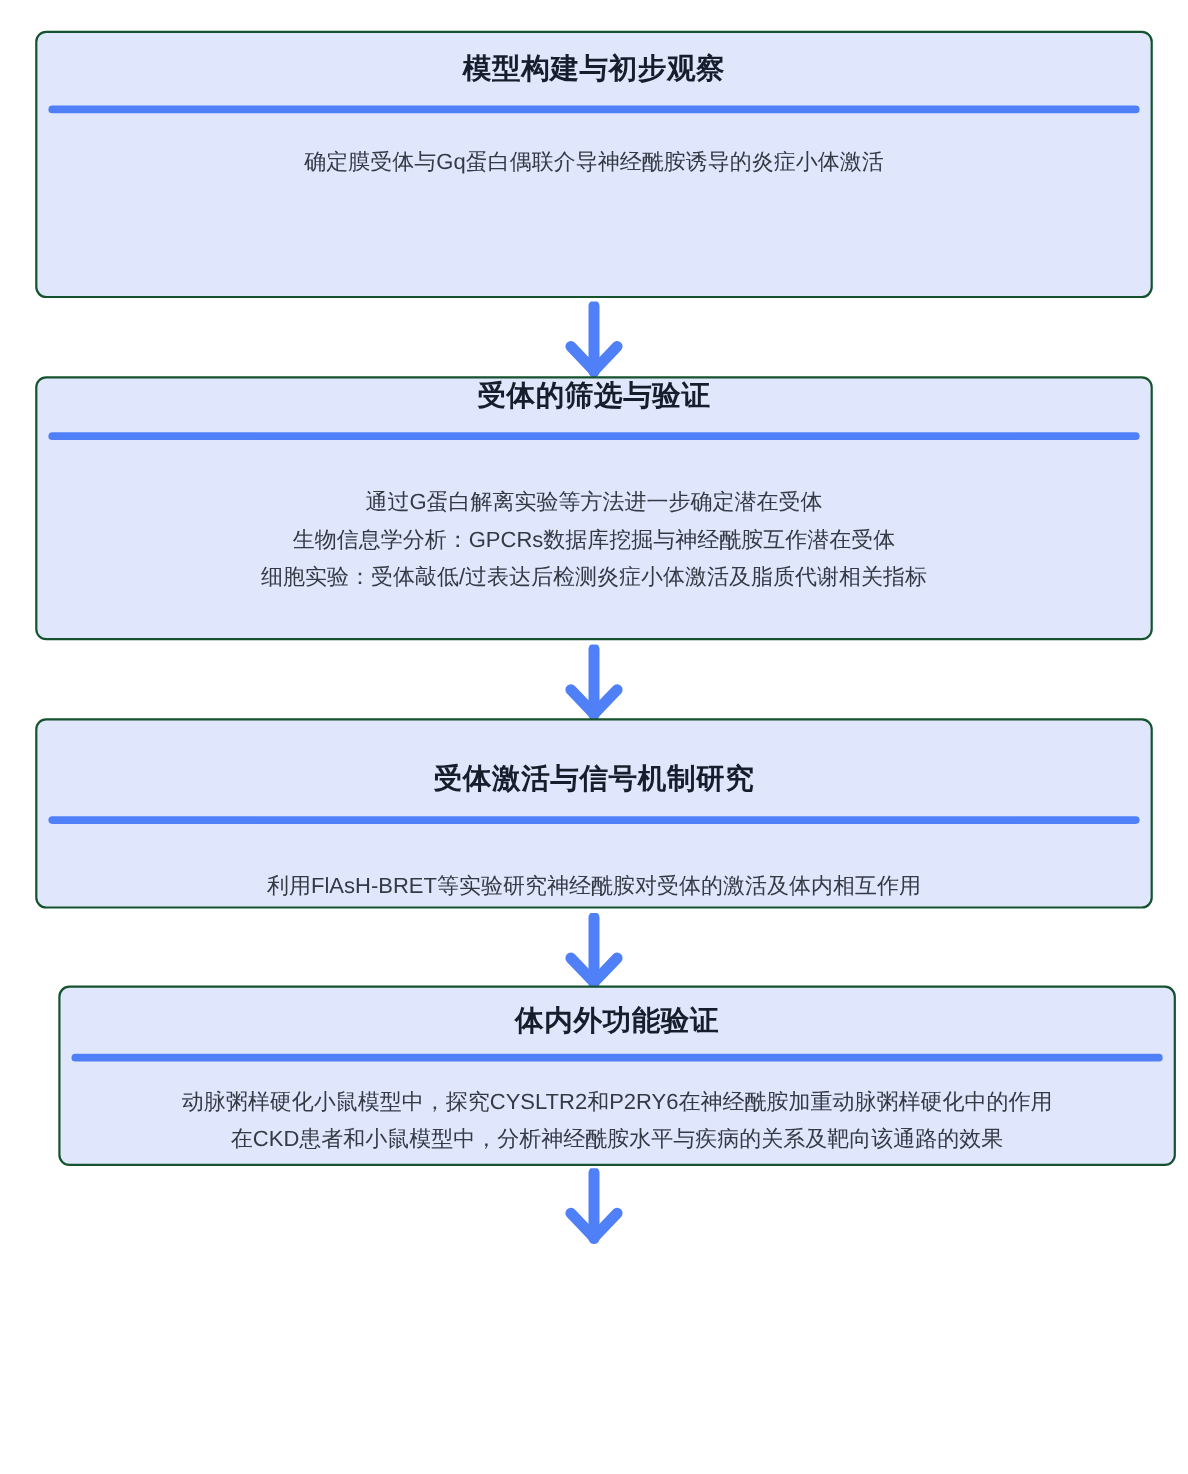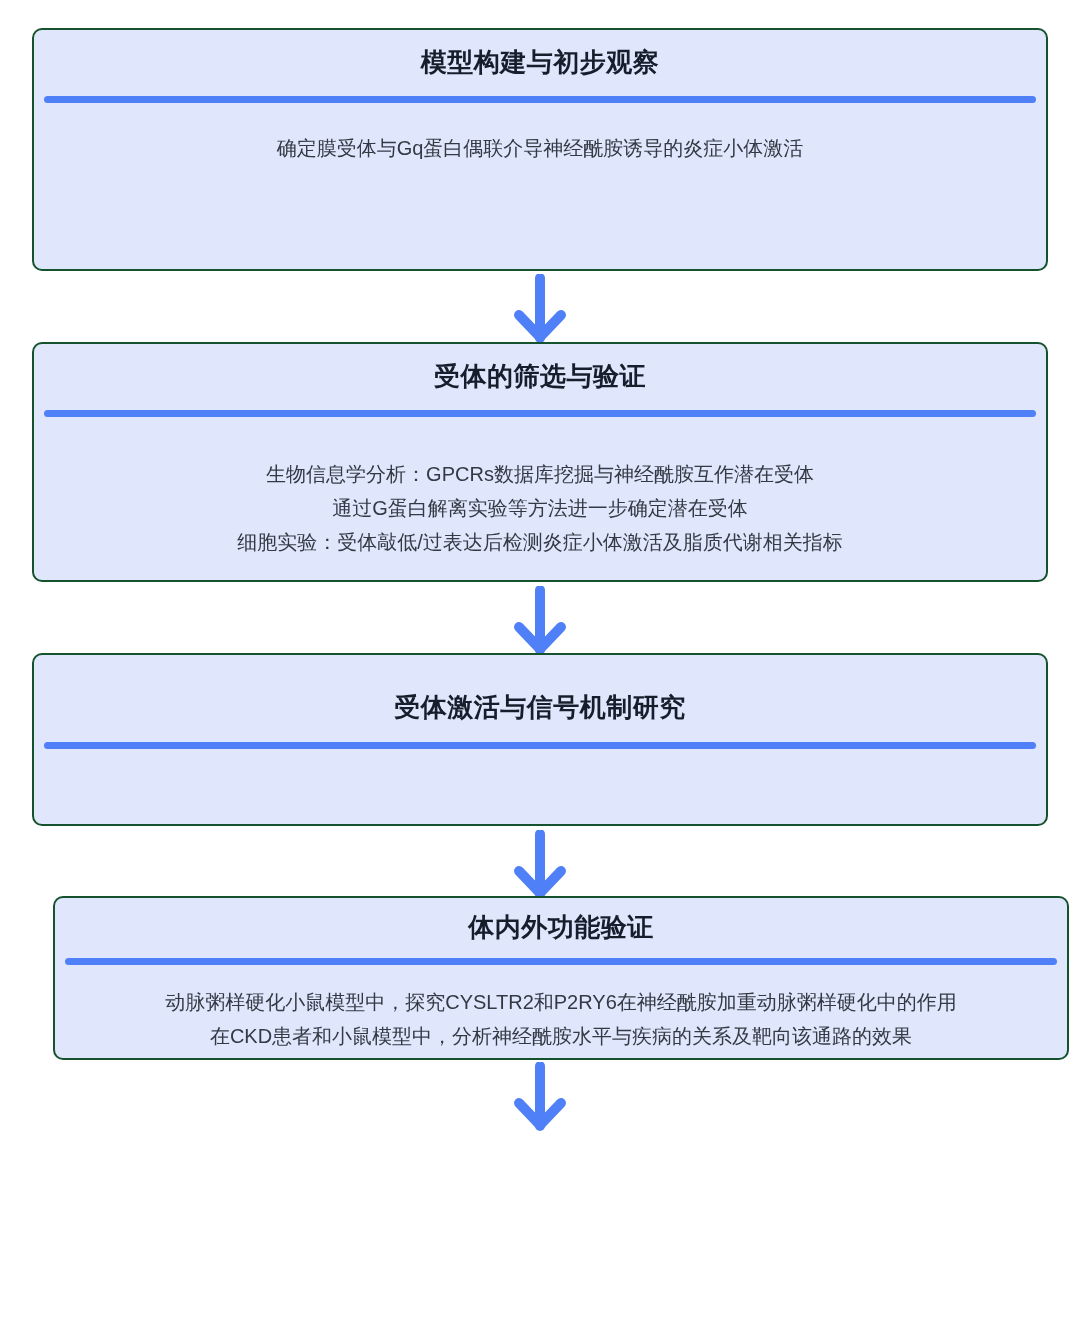--- a/index.html
+++ b/index.html
@@ -58,21 +58,21 @@
   }
 
   
   .stage-1 { top: 28px;   height: 243px; }
   .stage-2 { top: 342px;  height: 240px; }
   .stage-3 { top: 653px;  height: 173px; }
   .stage-4 { top: 896px;  height: 164px; margin-left: 21px; }
   .stage-5 { top: 1130px; height: 182px; }
 
   .stage-1 .stage-title { padding-top: 17px; }
-  .stage-2 .stage-title { padding-top: 17px; }
+  .stage-2 .stage-title { }
   .stage-3 .stage-title { padding-top: 37px; }
   .stage-4 .stage-title { padding-top: 14px; }
   .stage-5 .stage-title { padding-top: 17px; }
 
   .stage-1 .divider-wrap { padding-top: 18px; }
   .stage-2 .divider-wrap { padding-top: 18px; }
   .stage-3 .divider-wrap { padding-top: 19px; }
   .stage-4 .divider-wrap { padding-top: 15px; }
   .stage-5 .divider-wrap { padding-top: 18px; }
 
@@ -116,37 +116,40 @@
       <polyline points="7,41 28,63 49,41" fill="none" stroke="#5080f8" stroke-width="10" stroke-linecap="round" stroke-linejoin="round"></polyline>
     </svg>
   </div>
 
   <div class="stage stage-2">
     <div class="stage-title">受体的筛选与验证</div>
     <div class="divider-wrap">
       <div class="divider"></div>
     </div>
     <div class="stage-body">
+      <div class="line">通过G蛋白解离实验等方法进一步确定潜在受体</div>
       <div class="line">生物信息学分析：GPCRs数据库挖掘与神经酰胺互作潜在受体</div>
-      <div class="line">通过G蛋白解离实验等方法进一步确定潜在受体</div>
       <div class="line">细胞实验：受体敲低/过表达后检测炎症小体激活及脂质代谢相关指标</div>
     </div>
   </div>
 
   <div class="arrow arrow-2">
     <svg width="56" height="72" viewBox="0 0 56 72" xmlns="http://www.w3.org/2000/svg">
       <line x1="28" y1="4" x2="28" y2="64" stroke="#5080f8" stroke-width="10" stroke-linecap="round"></line>
       <polyline points="7,41 28,63 49,41" fill="none" stroke="#5080f8" stroke-width="10" stroke-linecap="round" stroke-linejoin="round"></polyline>
     </svg>
   </div>
 
   <div class="stage stage-3">
     <div class="stage-title">受体激活与信号机制研究</div>
     <div class="divider-wrap">
       <div class="divider"></div>
+    </div>
+    <div class="stage-body">
+      <div class="line">利用FlAsH-BRET等实验研究神经酰胺对受体的激活及体内相互作用</div>
     </div>
   </div>
 
   <div class="arrow arrow-3">
     <svg width="56" height="72" viewBox="0 0 56 72" xmlns="http://www.w3.org/2000/svg">
       <line x1="28" y1="4" x2="28" y2="64" stroke="#5080f8" stroke-width="10" stroke-linecap="round"></line>
       <polyline points="7,41 28,63 49,41" fill="none" stroke="#5080f8" stroke-width="10" stroke-linecap="round" stroke-linejoin="round"></polyline>
     </svg>
   </div>
 

